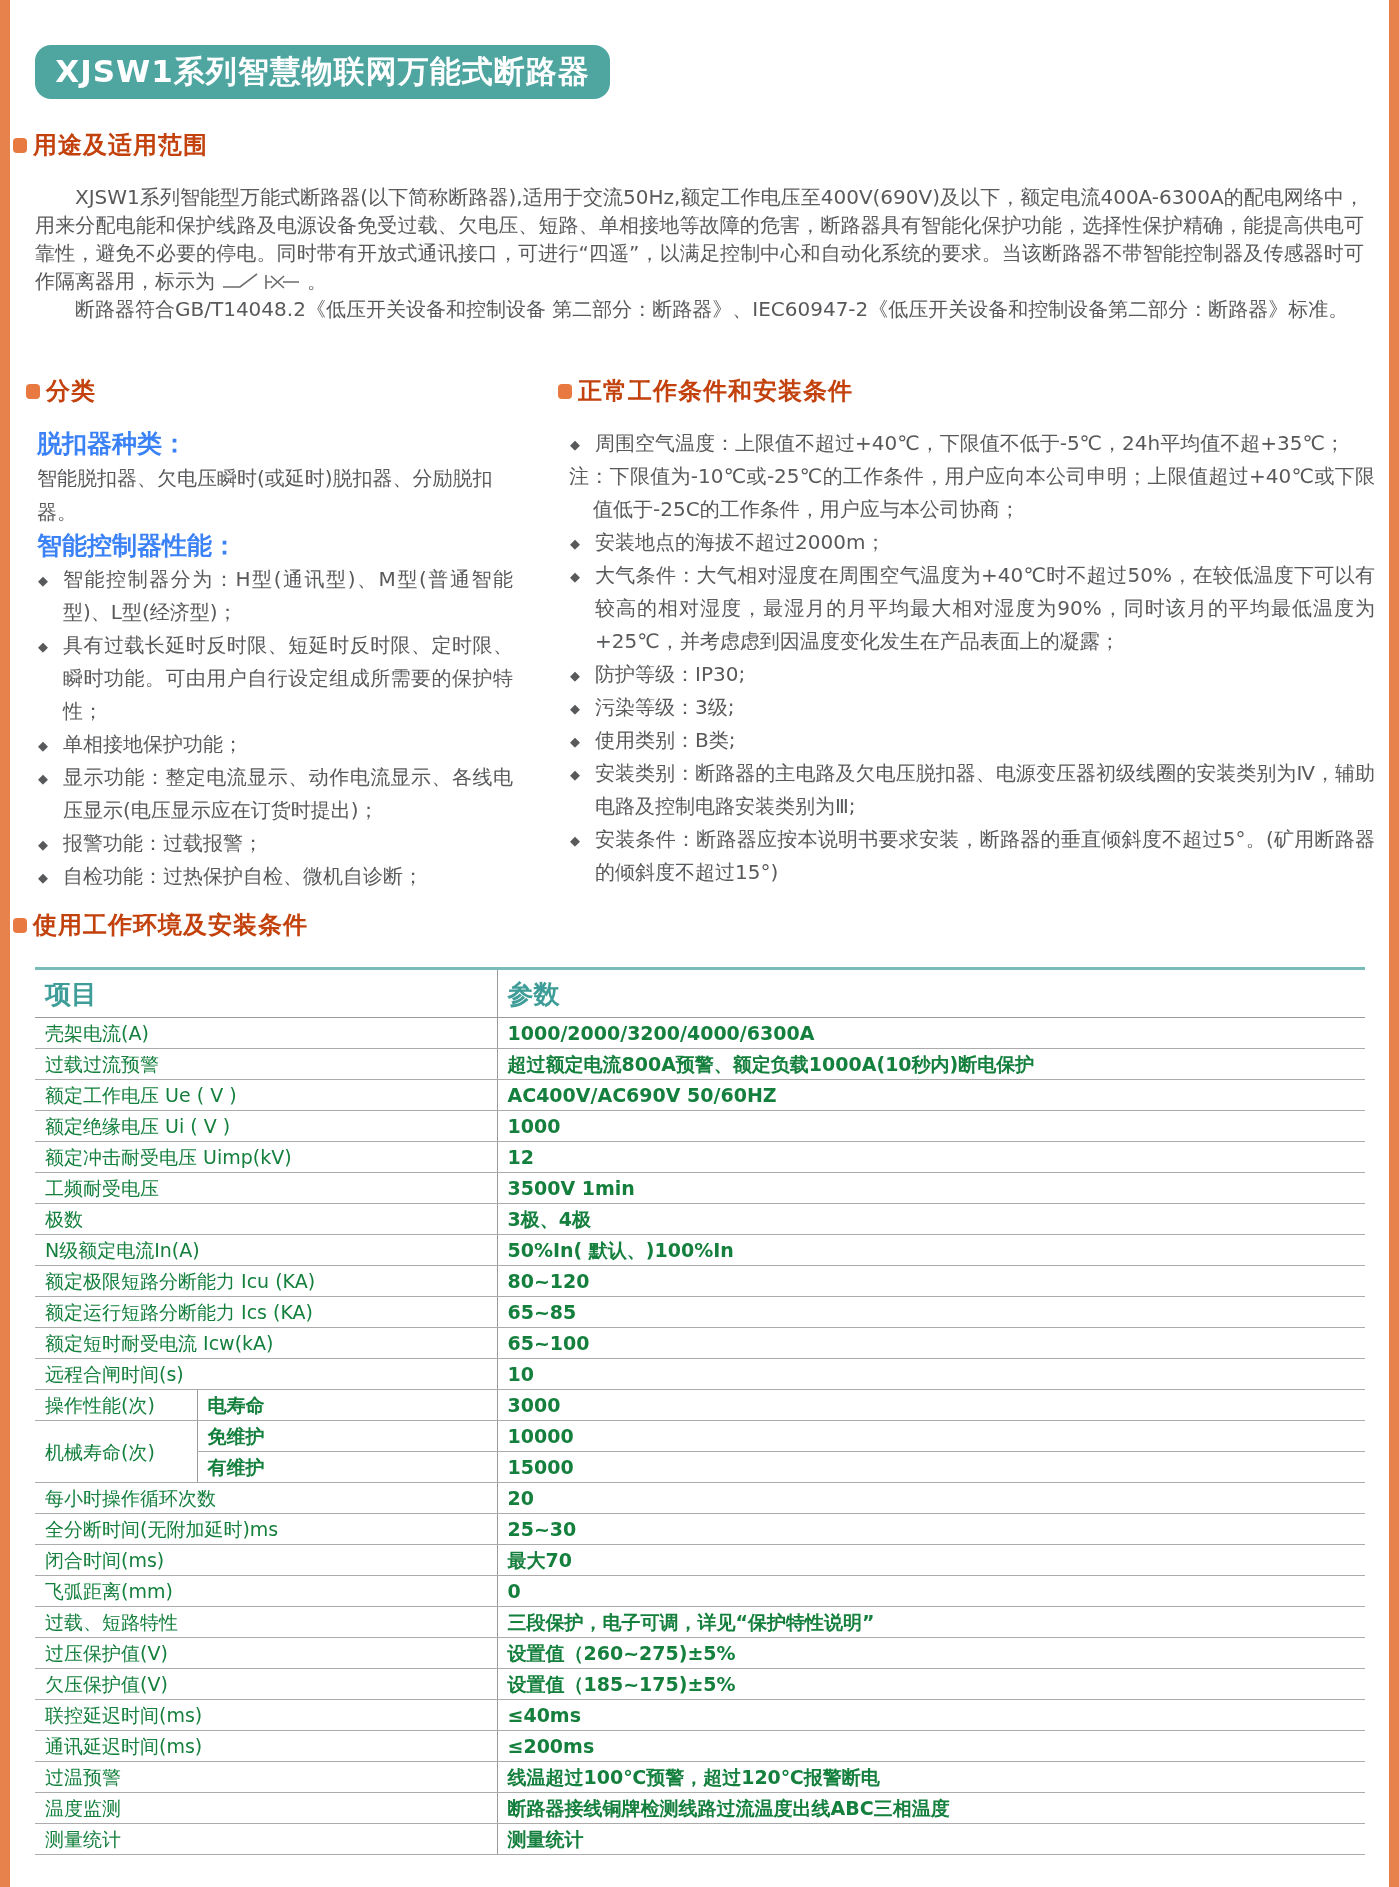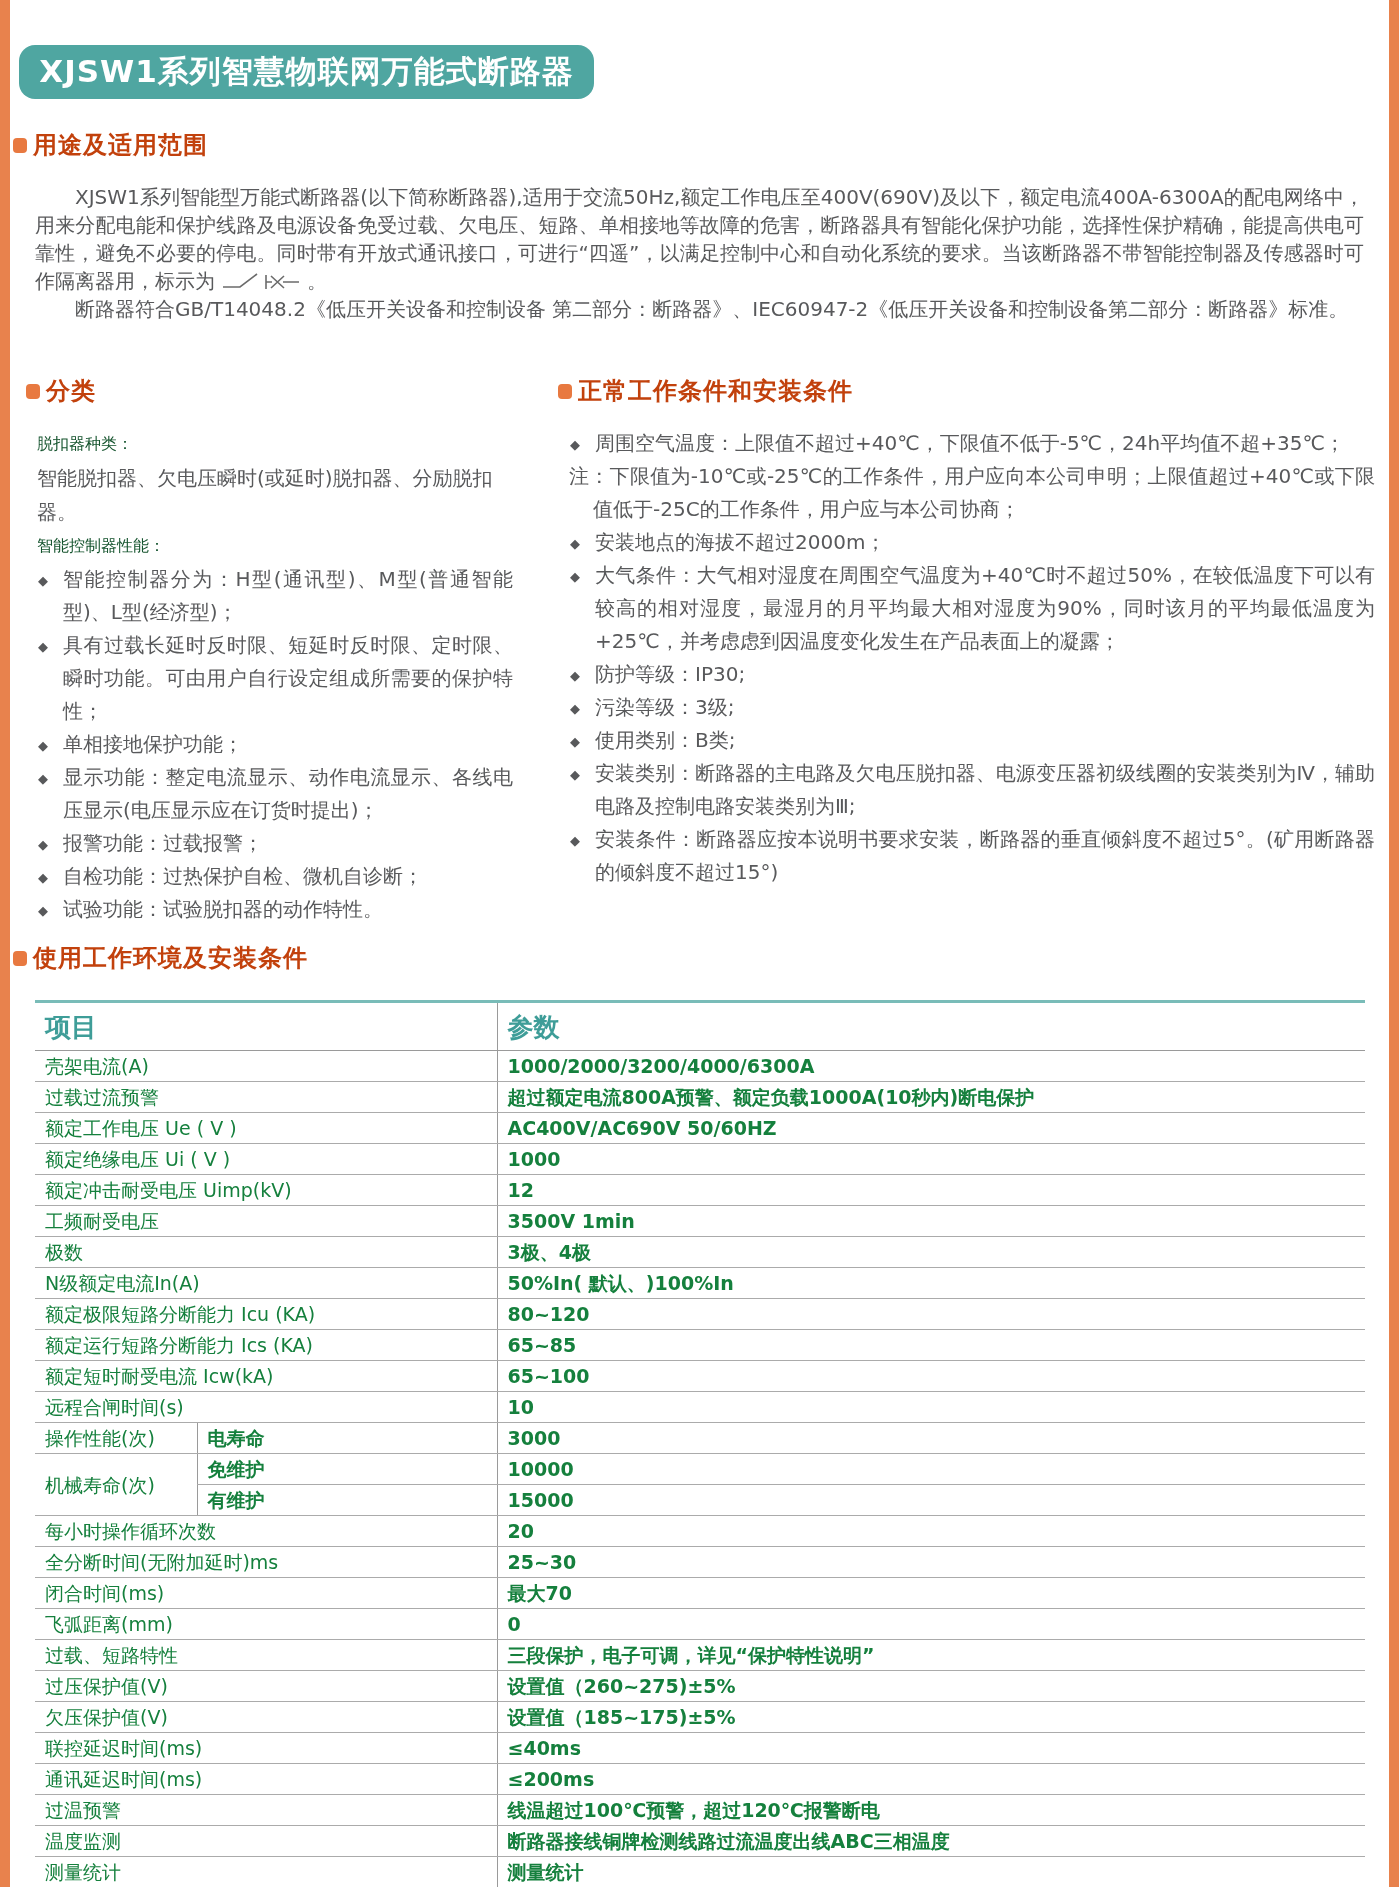--- a/index.html
+++ b/index.html
@@ -8,21 +8,21 @@
     width:1399px; min-height:1887px; position:relative;
     font-family:"DejaVu Sans","Liberation Sans",sans-serif;
     color:#58595B;
   }
   .side-bar { position:absolute; top:0; bottom:0; width:10px; background:#E8824D; }
   .side-bar.left  { left:0; }
   .side-bar.right { right:0; }
 
   
   .banner {
-    margin:45px 0 0 19px; width:575px; height:54px;
+    margin:45px 0 0 35px; width:575px; height:54px;
     background:#4FA6A1; border-radius:16px;
     display:flex; align-items:center; justify-content:center;
   }
   .banner span { color:#ffffff; font-size:31px; font-weight:bold; letter-spacing:1px; }
 
   
   .sec-head { display:flex; align-items:center; margin-left:13px; }
   .sq-bullet { width:14px; height:15px; border-radius:4px; background:#E87940; flex:0 0 auto; }
   .sec-head h2 { margin-left:6px; font-size:24px; font-weight:bold; color:#c2410c; letter-spacing:1px; }
 
@@ -30,21 +30,21 @@
   .usage-head { margin-top:30px; }
   .usage-body { margin:22px 35px 0 35px; }
   .usage-body p { font-size:20px; line-height:28px; text-align:justify; text-indent:2em; color:#58595B; }
   .sym { vertical-align:-4px; margin:0 6px; }
 
   
   .columns { display:flex; margin:52px 0 0 13px; }
   .col-left  { width:500px; flex:0 0 auto; }
   .col-right { width:830px; flex:0 0 auto; margin-left:32px; }
   .col-body { margin:20px 0 0 24px; }
-  .sub-label { font-size:16px; font-weight:normal; color:#14532d; line-height:34px; }
+  .sub-label { font-size:25px; font-weight:bold; color:#3b82f6; line-height:34px; }
   .plain-line { font-size:20px; line-height:34px; }
   ul.diamond { list-style:none; }
   ul.diamond li { position:relative; padding-left:26px; font-size:20px; line-height:33px; text-align:justify; }
   ul.diamond li::before { content:"◆"; position:absolute; left:1px; top:1px; font-size:13px; color:#58595B; }
   ul.diamond li.li-note { padding-left:24px; text-indent:-24px; }
   ul.diamond li.li-note::before { content:""; }
 
   
   .spec-heading { margin-top:16px; }
   table.spec {
@@ -93,21 +93,20 @@
       <div class="sub-label">脱扣器种类：</div>
       <div class="plain-line">智能脱扣器、欠电压瞬时(或延时)脱扣器、分励脱扣器。</div>
       <div class="sub-label">智能控制器性能：</div>
       <ul class="diamond">
         <li>智能控制器分为：H型(通讯型)、M型(普通智能型)、L型(经济型)；</li>
         <li>具有过载长延时反时限、短延时反时限、定时限、瞬时功能。可由用户自行设定组成所需要的保护特性；</li>
         <li>单相接地保护功能；</li>
         <li>显示功能：整定电流显示、动作电流显示、各线电压显示(电压显示应在订货时提出)；</li>
         <li>报警功能：过载报警；</li>
         <li>自检功能：过热保护自检、微机自诊断；</li>
-        <li>试验功能：试验脱扣器的动作特性。</li>
       </ul>
     </div>
   </div>
 
   <div class="col-right">
     <div class="sec-head">
       <span class="sq-bullet"></span>
       <h2>正常工作条件和安装条件</h2>
     </div>
     <div class="col-body">

